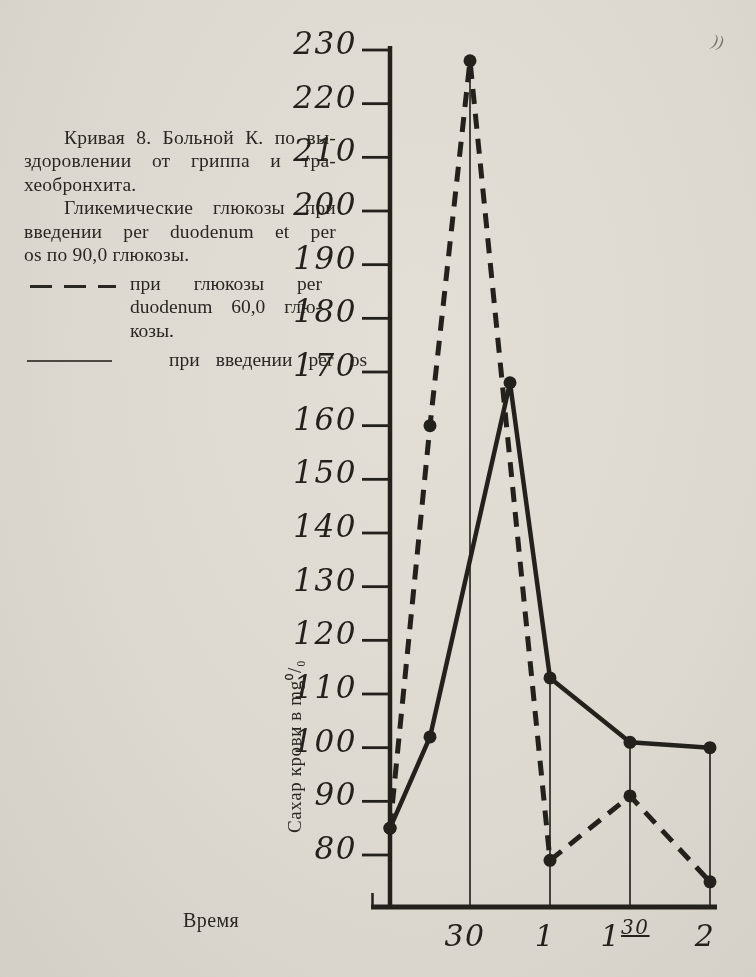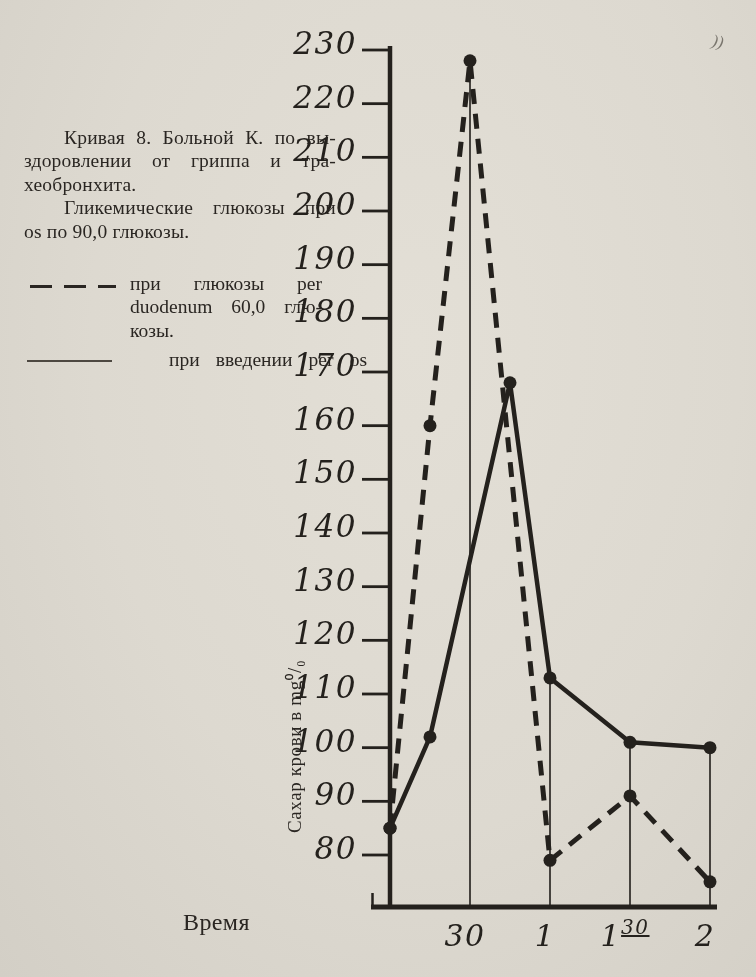--- a/index.html
+++ b/index.html
@@ -45,21 +45,21 @@
   .legend-item.second .legend-text{left:124px;width:198px;margin-left:45px;}
   .lg-line.j{text-align:justify;text-align-last:justify;}
   
   .y-title{
     position:absolute;left:281px;top:833px;width:236px;
     transform:rotate(-90deg);transform-origin:0 0;
     font-size:19px;letter-spacing:.6px;white-space:nowrap;color:#2a2622;
   }
   .x-title{
     position:absolute;left:183px;top:909px;
-    font-size:24px;letter-spacing:.4px;color:#2a2622;
+    font-size:20px;letter-spacing:.4px;color:#2a2622;
   }
   .artifact{
     position:absolute;left:712px;top:32px;
     font-size:17px;font-style:italic;color:rgba(40,36,30,.55);
     transform:rotate(14deg);
   }
   svg.chart{position:absolute;left:0;top:0;}
   svg .hand{
     font-family:"DejaVu Serif", serif;
     font-style:italic;
@@ -72,20 +72,21 @@
 </head>
 <body>
 
 <div class="page">
 
   <div class="caption">
     <div class="cap-line ind j">Кривая 8. Больной К. по вы-</div>
     <div class="cap-line j">здоровлении от гриппа и тра-</div>
     <div class="cap-line">хеобронхита.</div>
     <div class="cap-line ind j">Гликемические глюкозы при</div>
+    <div class="cap-line j">введении per duodenum et per</div>
     <div class="cap-line">os по 90,0 глюкозы.</div>
   </div>
 
   <div class="legend-item first">
     <div class="legend-sample sample-dash"></div>
     <div class="legend-text">
       <div class="lg-line j">при глюкозы per</div>
       <div class="lg-line j">duodenum 60,0 глю-</div>
       <div class="lg-line">козы.</div>
     </div>

